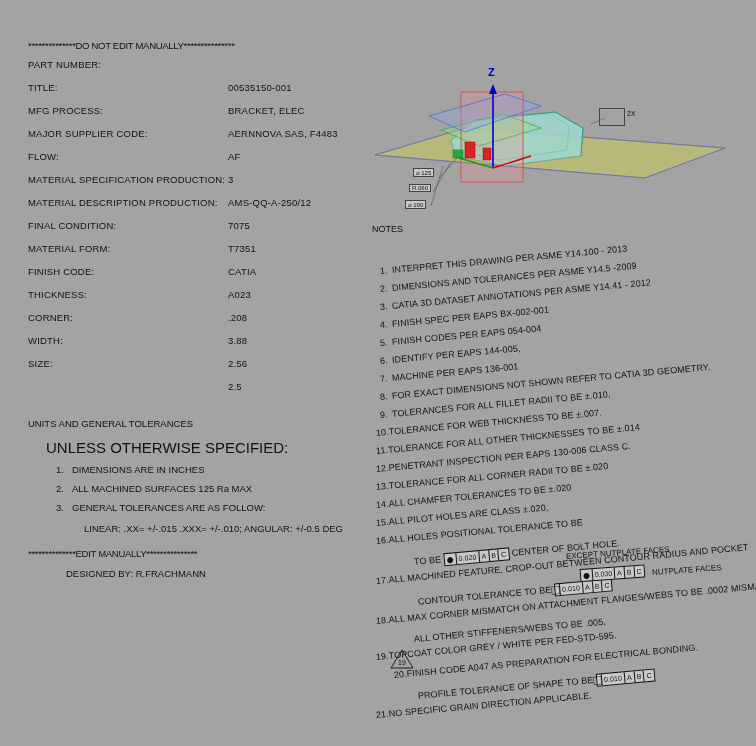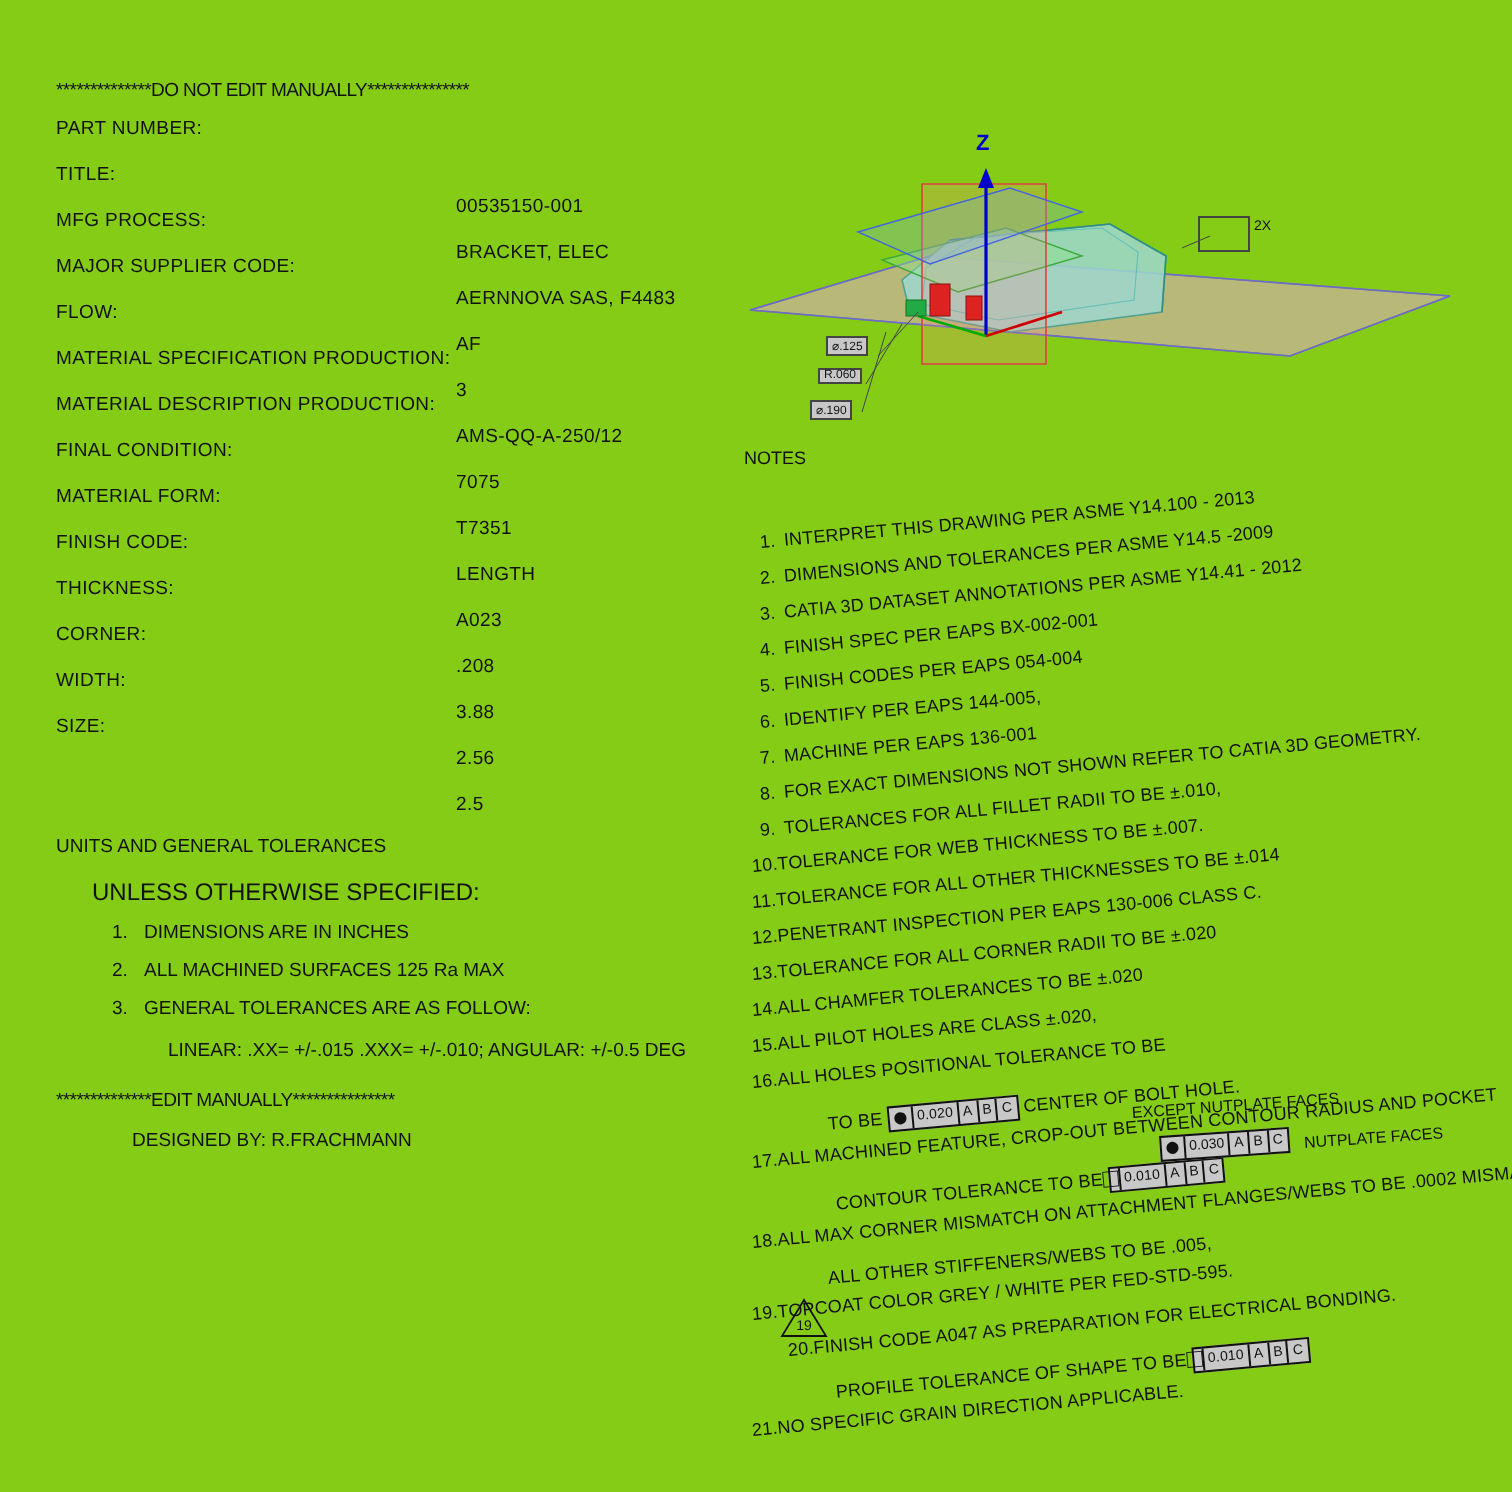--- a/index.html
+++ b/index.html
@@ -4,21 +4,21 @@
 <style>
   html, body {
     margin: 0;
     padding: 0;
     background: #c8c8c8;
   }
   #root {
     position: relative;
     width: 756px;
     height: 746px;
-    background: #84cc16;
+    background: #a3a3a3;
     overflow: hidden;
     font-family: "Liberation Sans", sans-serif;
     color: #111;
   }
   
   #prop-block {
     position: absolute;
     left: 28px;
     top: 40px;
     width: 320px;
@@ -32,34 +32,34 @@
   .prop-label {
     position: absolute;
     left: 0;
     top: 0;
     white-space: nowrap;
     text-align: right;
   }
   .prop-value {
     position: absolute;
     left: 200px;
-    top: 16px;
+    top: 0;
     white-space: nowrap;
   }
   .prop-sep {
     font-size: 9.5px;
     letter-spacing: -0.3px;
     white-space: nowrap;
   }
   .tol-head {
     font-size: 9.5px;
     margin-top: 14px;
   }
   .tol-sub {
-    font-size: 12px;
+    font-size: 15px;
     margin-top: 10px;
     margin-left: 18px;
   }
   .tol-item {
     font-size: 9.5px;
     margin-top: 8px;
     margin-left: 28px;
   }
   .tol-item .num {
     display: inline-block;
@@ -173,21 +173,21 @@
     <div class="prop-row">
       <span class="prop-label">FINAL CONDITION:</span>
       <span class="prop-value">7075</span>
     </div>
     <div class="prop-row">
       <span class="prop-label">MATERIAL FORM:</span>
       <span class="prop-value">T7351</span>
     </div>
     <div class="prop-row">
       <span class="prop-label">FINISH CODE:</span>
-      <span class="prop-value">LENGTH</span>
+      <span class="prop-value">CATIA</span>
     </div>
     <div class="prop-row">
       <span class="prop-label">THICKNESS:</span>
       <span class="prop-value">A023</span>
     </div>
     <div class="prop-row">
       <span class="prop-label">CORNER:</span>
       <span class="prop-value">.208</span>
     </div>
     <div class="prop-row">

